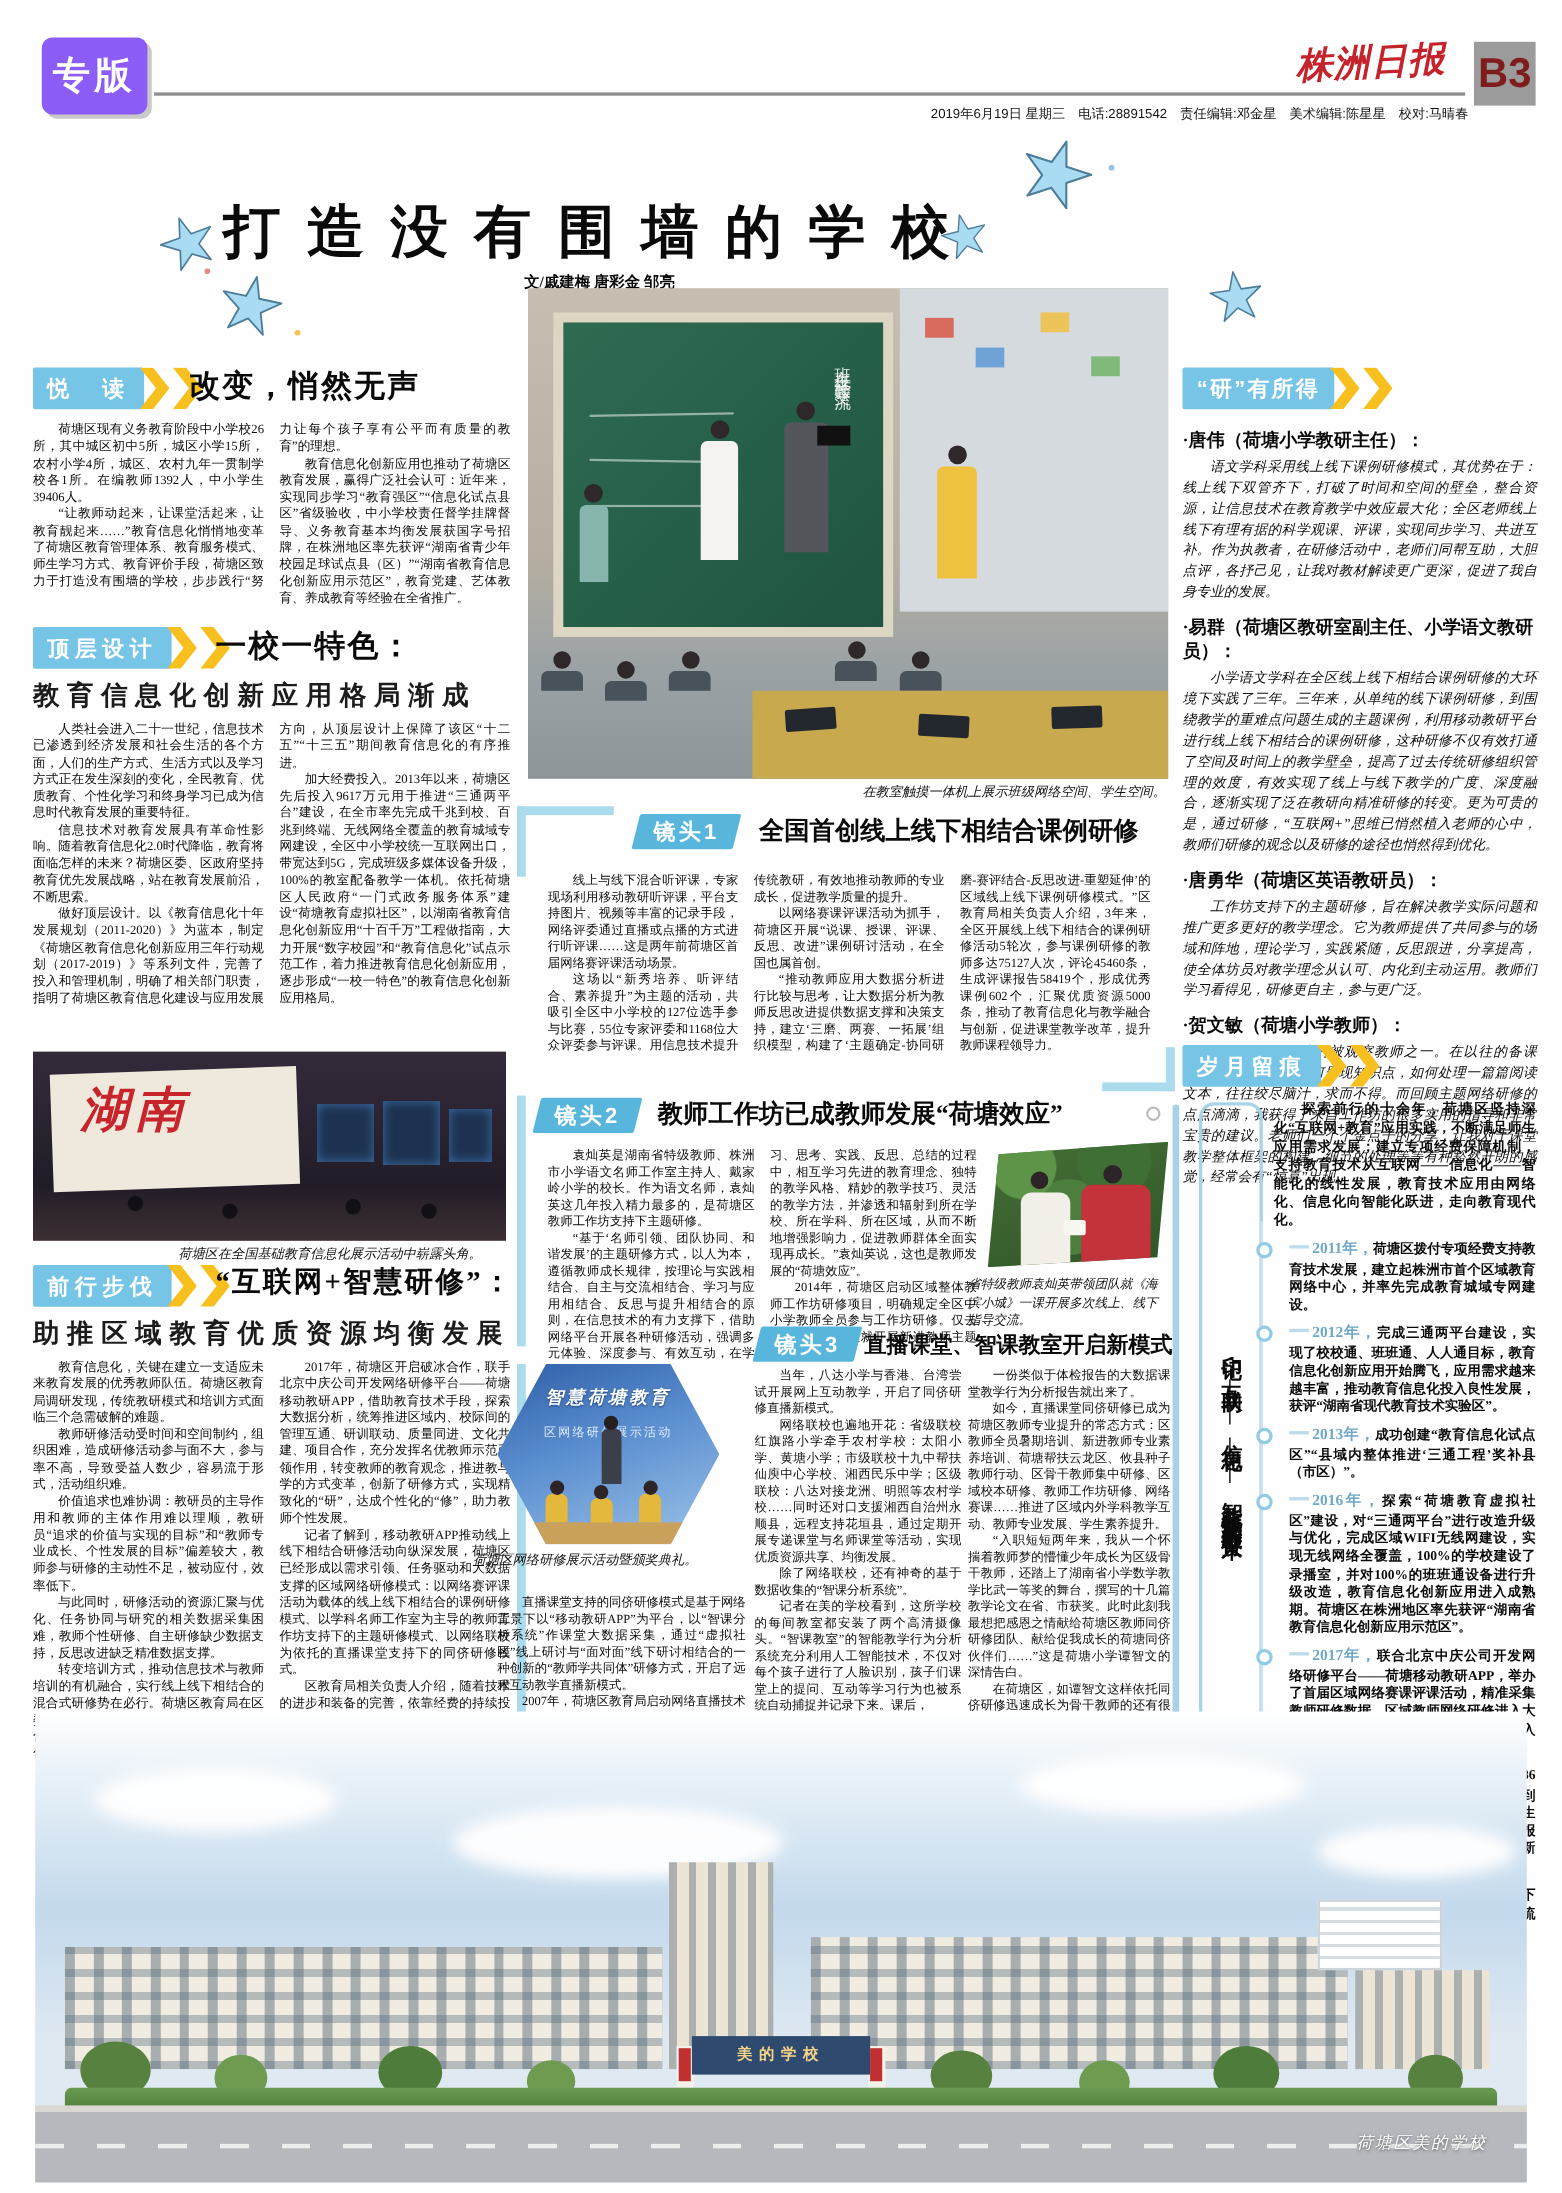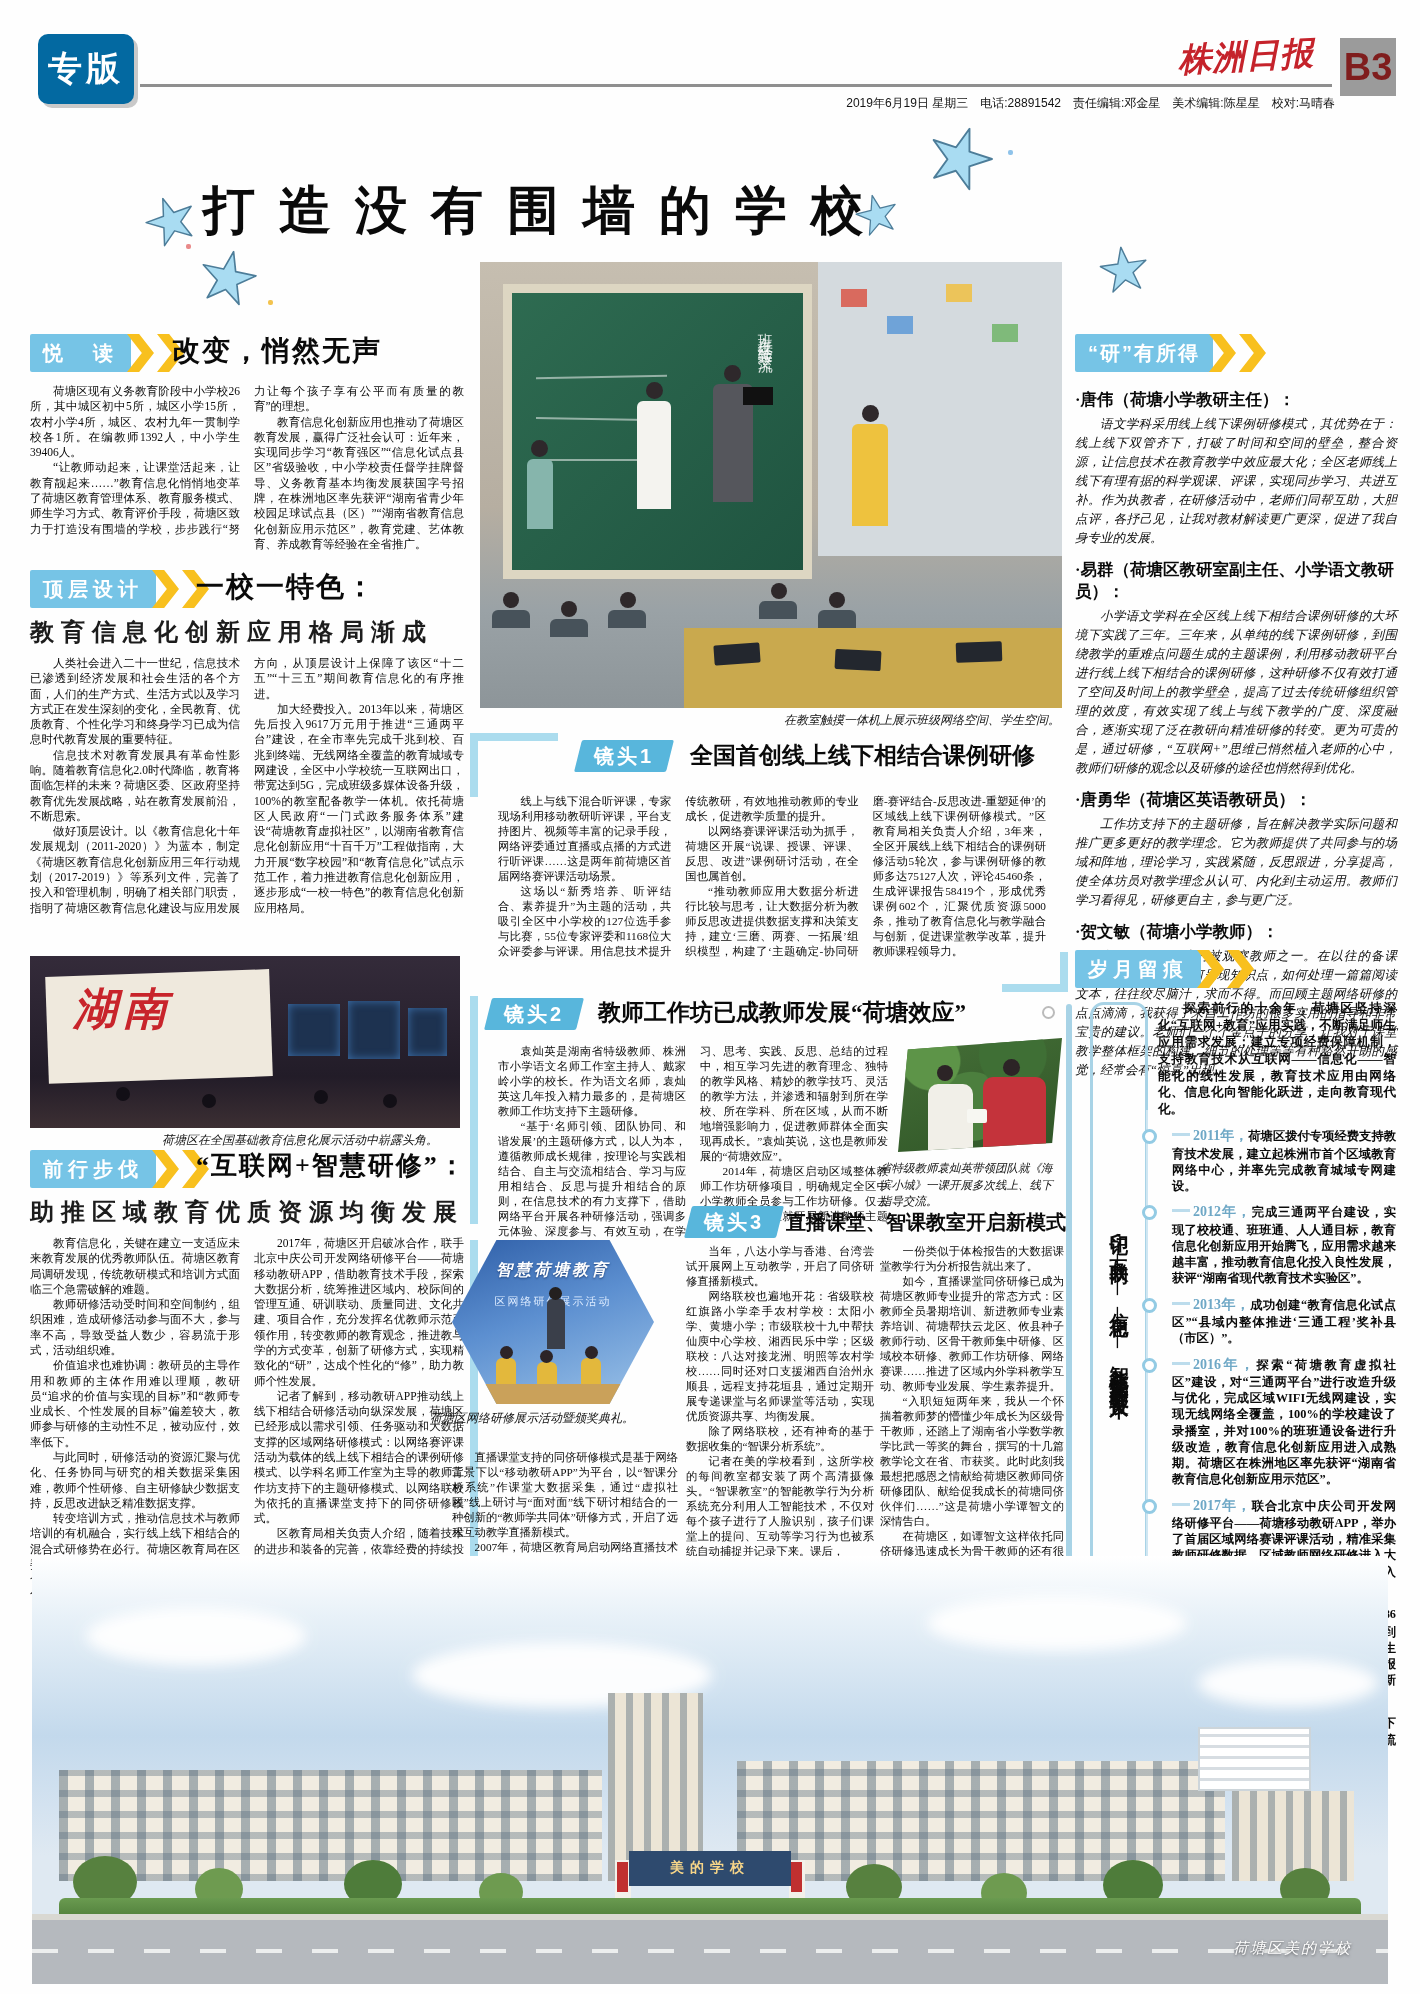--- a/index.html
+++ b/index.html
@@ -1,21 +1,21 @@
 <!DOCTYPE html>
 <html><head>
 <meta charset="utf-8">
 <style>
   html,body{margin:0;padding:0;background:#d9d9d9;}
   .page{position:relative;width:1420px;height:1994px;margin:0 auto;background:#fefefe;
         font-family:"Liberation Serif","DejaVu Serif",serif;color:#0a0a0a;overflow:hidden;}
   .abs{position:absolute;}
 
   
-  .zhuanban{position:absolute;left:38px;top:34px;width:96px;height:70px;background:#0369a1;
+  .zhuanban{position:absolute;left:38px;top:34px;width:96px;height:70px;background:#8b5cf6;
             border-radius:10px;box-shadow:4px 4px 0 #c9c9c9;display:flex;align-items:center;justify-content:center;
             color:#fff;font-family:"Liberation Sans",sans-serif;font-weight:bold;font-size:34px;letter-spacing:4px;}
   .head-rule{position:absolute;left:140px;top:84px;width:1192px;height:3px;background:#8f8f8f;}
   .masthead{position:absolute;left:1178px;top:34px;width:160px;font-style:italic;font-weight:bold;
             font-size:33px;color:#c5232b;letter-spacing:1px;transform:rotate(-3deg);white-space:nowrap;}
   .pageno{position:absolute;left:1340px;top:38px;width:56px;height:58px;background:#9b9b9b;color:#7f1d1d;
           font-family:"Liberation Sans",sans-serif;font-weight:bold;font-size:38px;display:flex;align-items:center;justify-content:center;}
   .dateline{position:absolute;left:400px;top:95px;width:935px;text-align:right;font-size:12px;
             font-family:"Liberation Sans",sans-serif;color:#141414;}
 
@@ -150,20 +150,21 @@
 
 <div class="page">
 
   <div class="zhuanban">专版</div>
   <div class="head-rule"></div>
   <div class="masthead">株洲日报</div>
   <div class="pageno">B3</div>
   <div class="dateline">2019年6月19日 星期三　电话:28891542　责任编辑:邓金星　美术编辑:陈星星　校对:马晴春</div>
 
   <div class="hl hl2">打造没有围墙的学校</div>
+  <div class="byline">文/戚建梅 唐彩金 邹亮</div>
 
   <div class="star" style="left:928px;top:126px;transform:rotate(18deg);">
     <svg width="64" height="64" viewBox="0 0 100 100">
         <polygon points="50,2 61,36 98,36 68,58 79,92 50,71 21,92 32,58 2,36 39,36" fill="#a9dcf2" stroke="#4d7d99" stroke-width="3" stroke-linejoin="round"></polygon>
       </svg>
     </div>
   <div class="star" style="left:856px;top:194px;transform:rotate(-14deg);">
     <svg width="42" height="42" viewBox="0 0 100 100">
         <polygon points="50,2 61,36 98,36 68,58 79,92 50,71 21,92 32,58 2,36 39,36" fill="#a9dcf2" stroke="#4d7d99" stroke-width="3" stroke-linejoin="round"></polygon>
       </svg>

